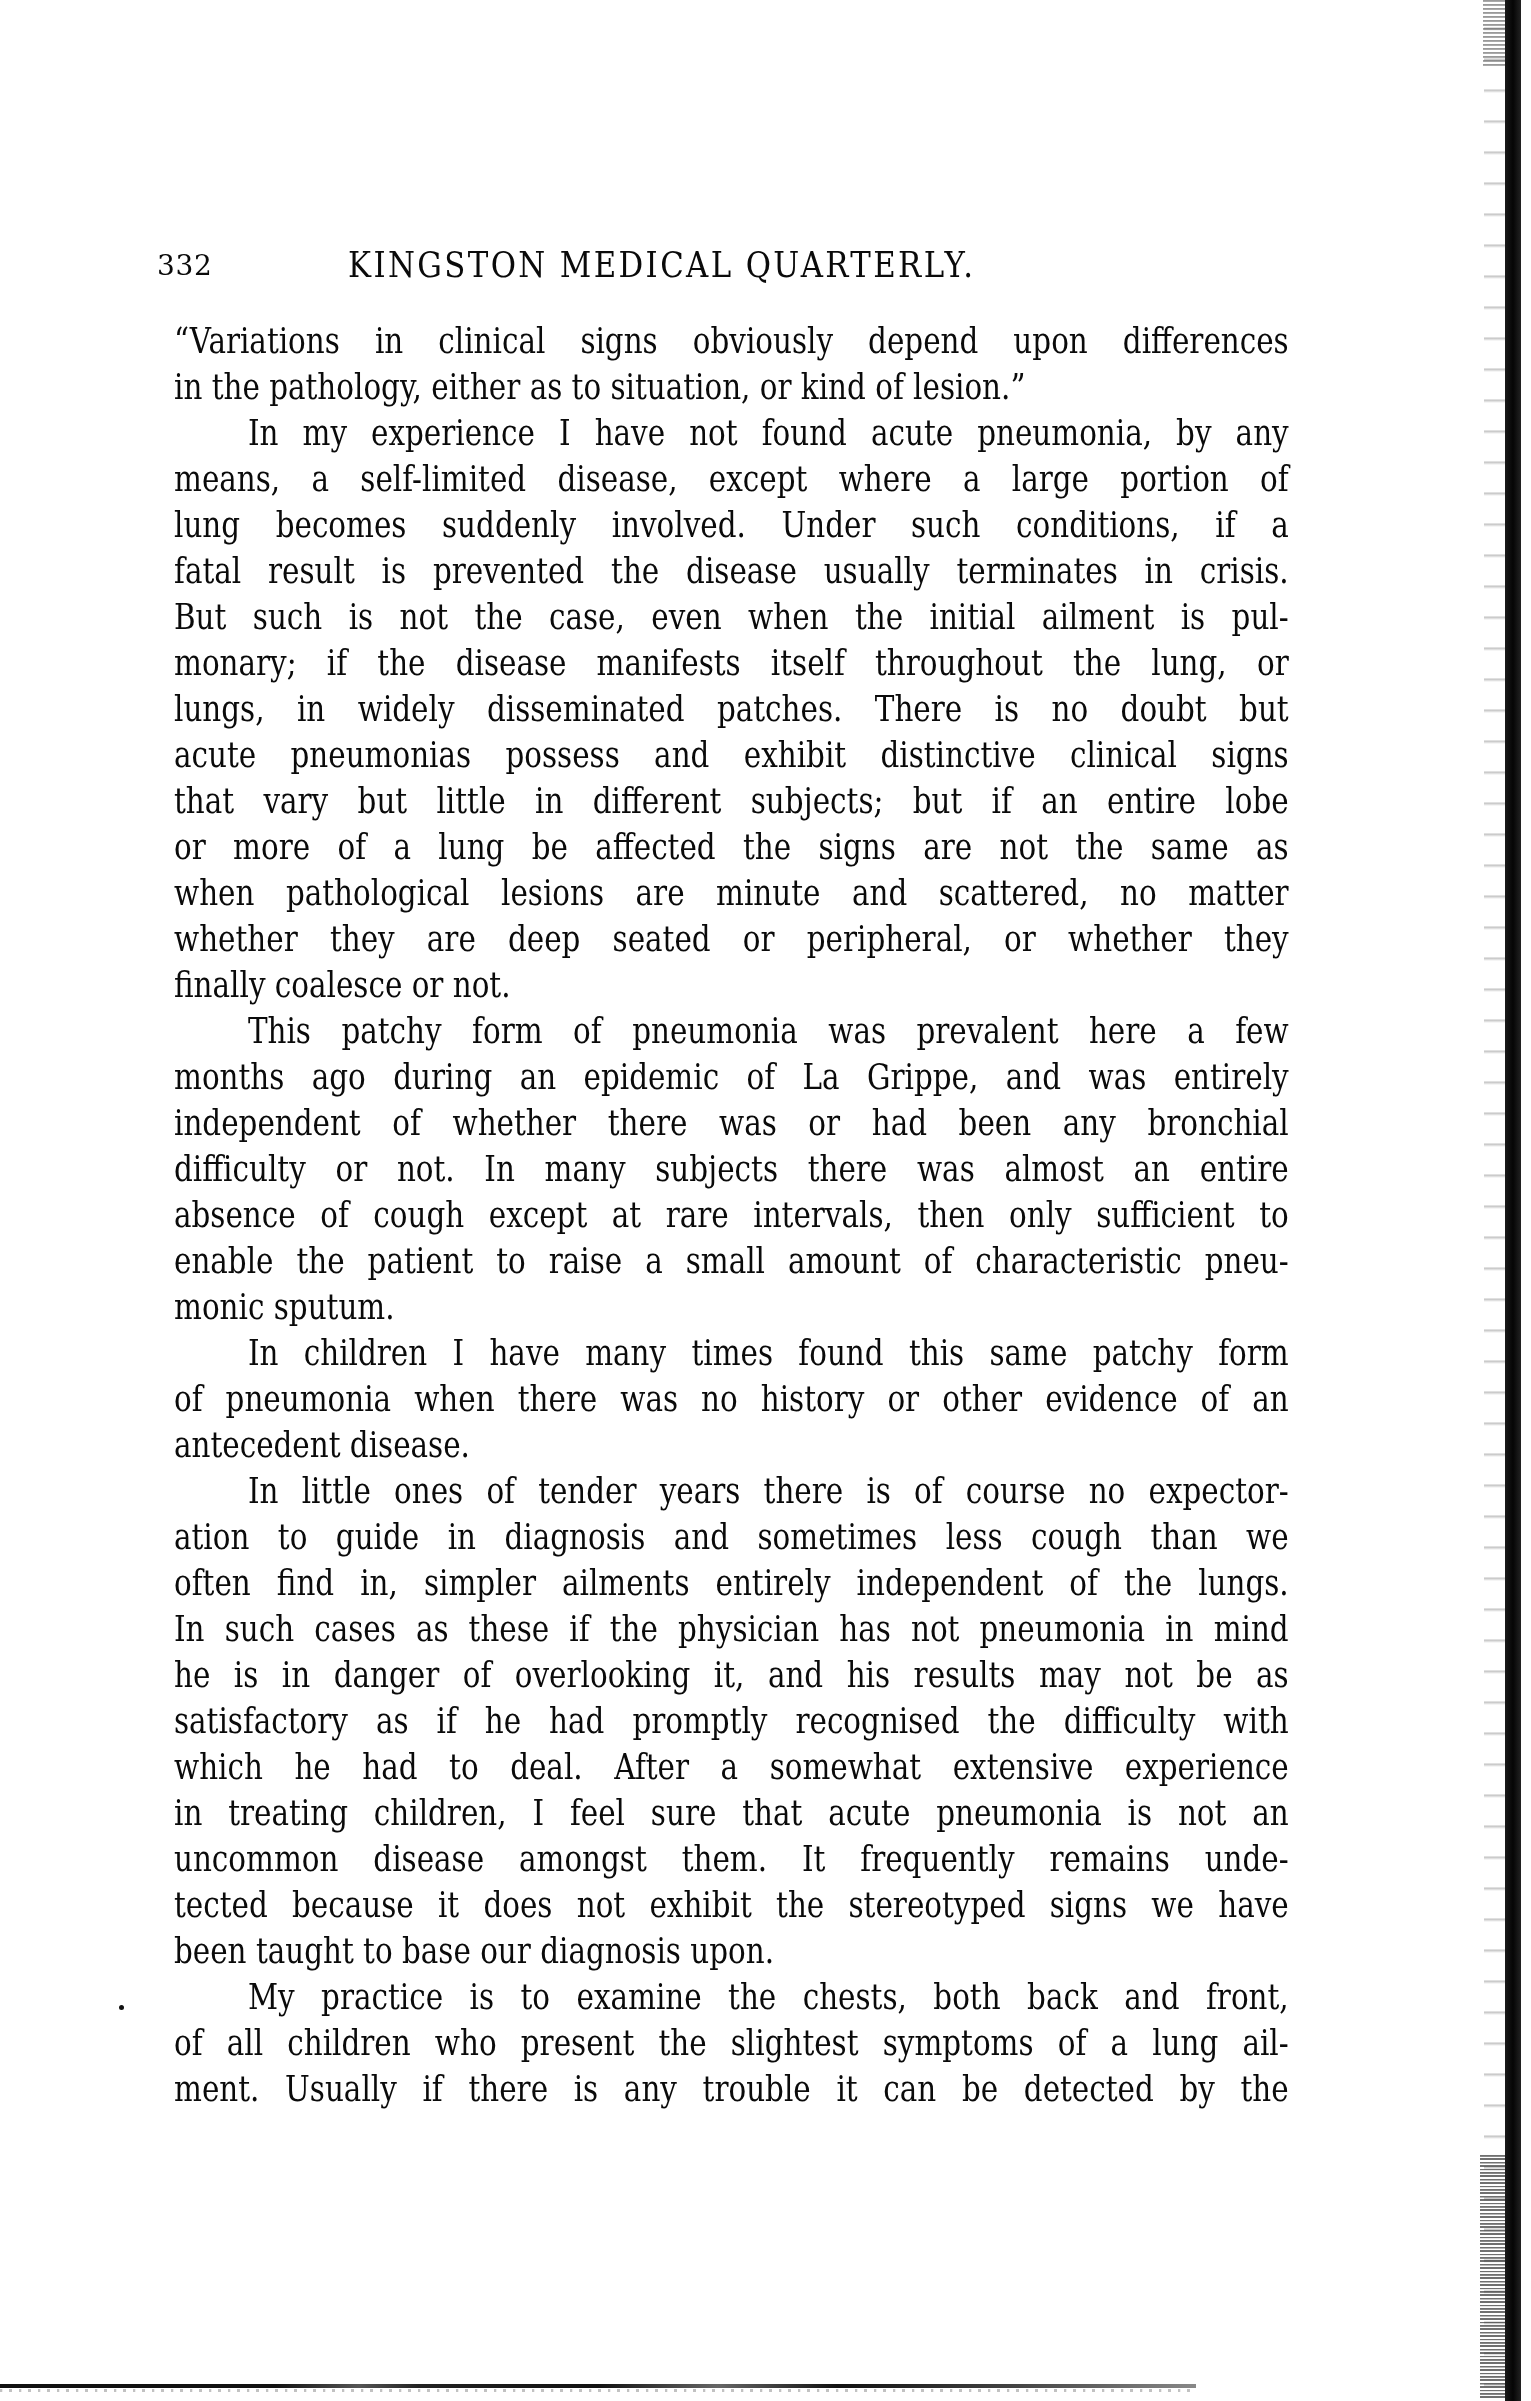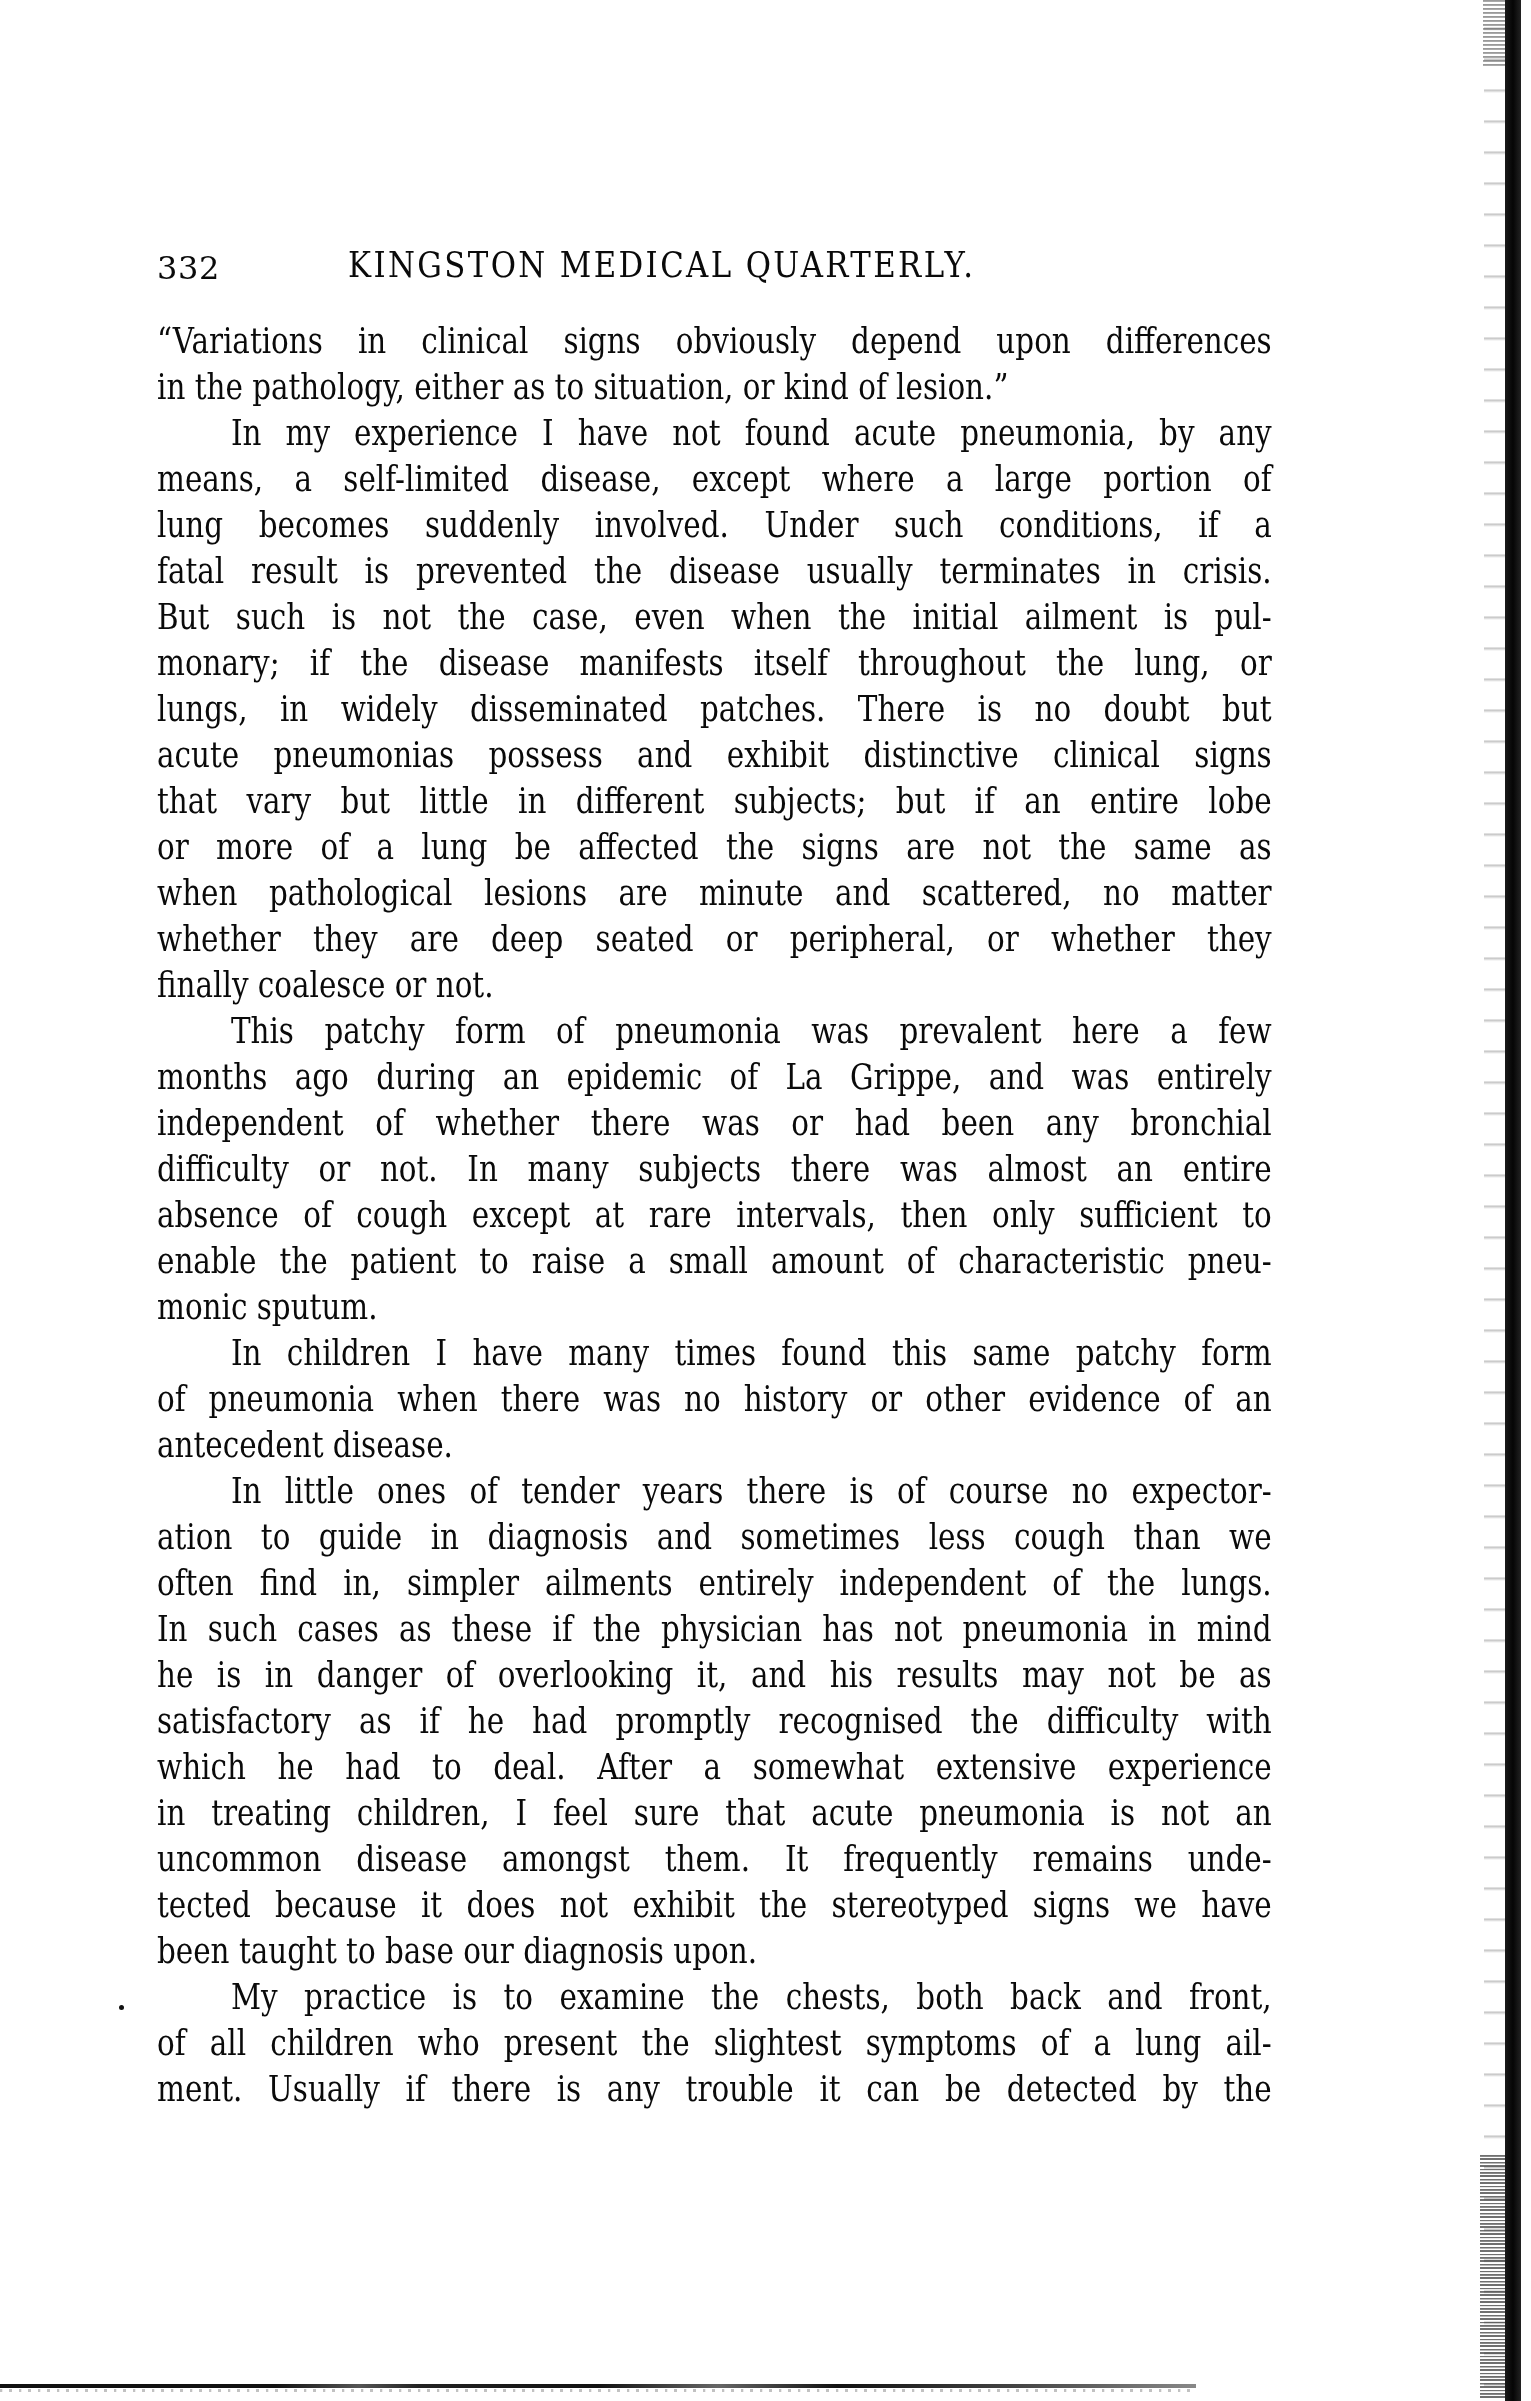--- a/index.html
+++ b/index.html
@@ -26,36 +26,36 @@
       position: absolute;
       left: 157px;
       top: 242px;
       width: 1115px;
       height: 47px;
     }
     .page-number {
       position: absolute;
       left: 0;
       top: 6.8px;
-      font-size: 32px;
+      font-size: 28px;
       letter-spacing: 0.7px;
     }
     .journal-title {
       position: absolute;
       left: 191px;
       top: 2.7px;
       font-size: 35px;
       letter-spacing: 2.7px;
       transform: scaleX(0.88);
       transform-origin: left top;
       white-space: nowrap;
     }
     .text-block {
       position: absolute;
-      left: 157px;
+      left: 174px;
       top: 318px;
       width: 1115px;
     }
     .line {
       display: block;
       height: 46px;
       line-height: 46px;
       font-size: 35px;
       white-space: nowrap;
       text-align: justify;

